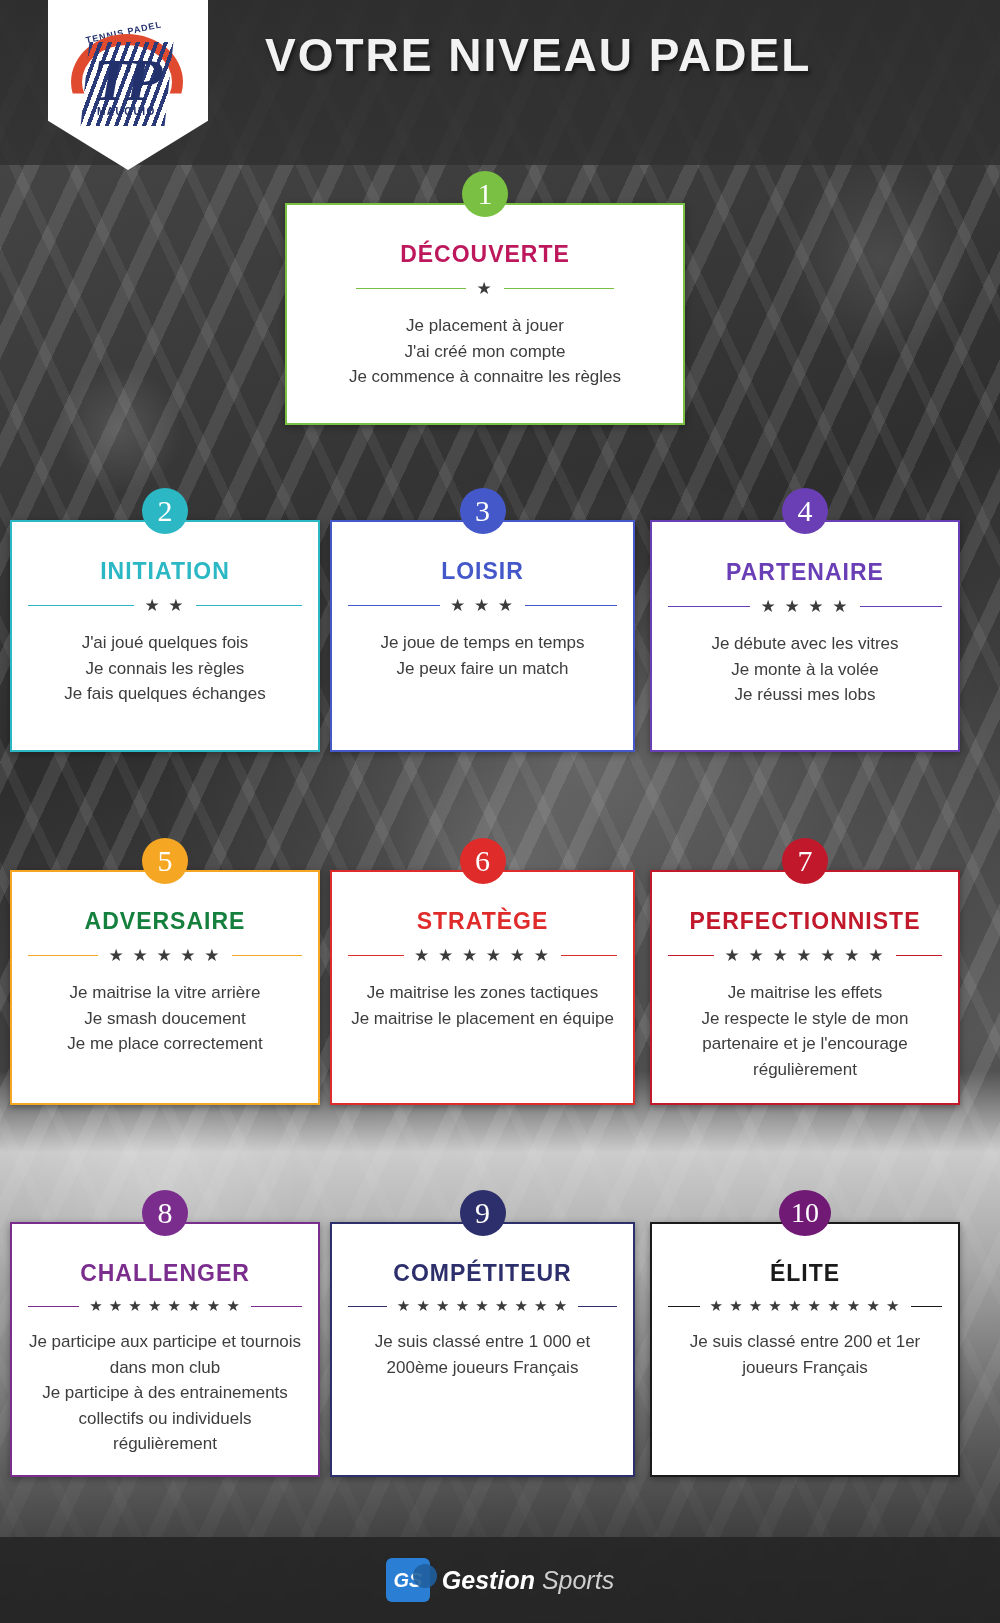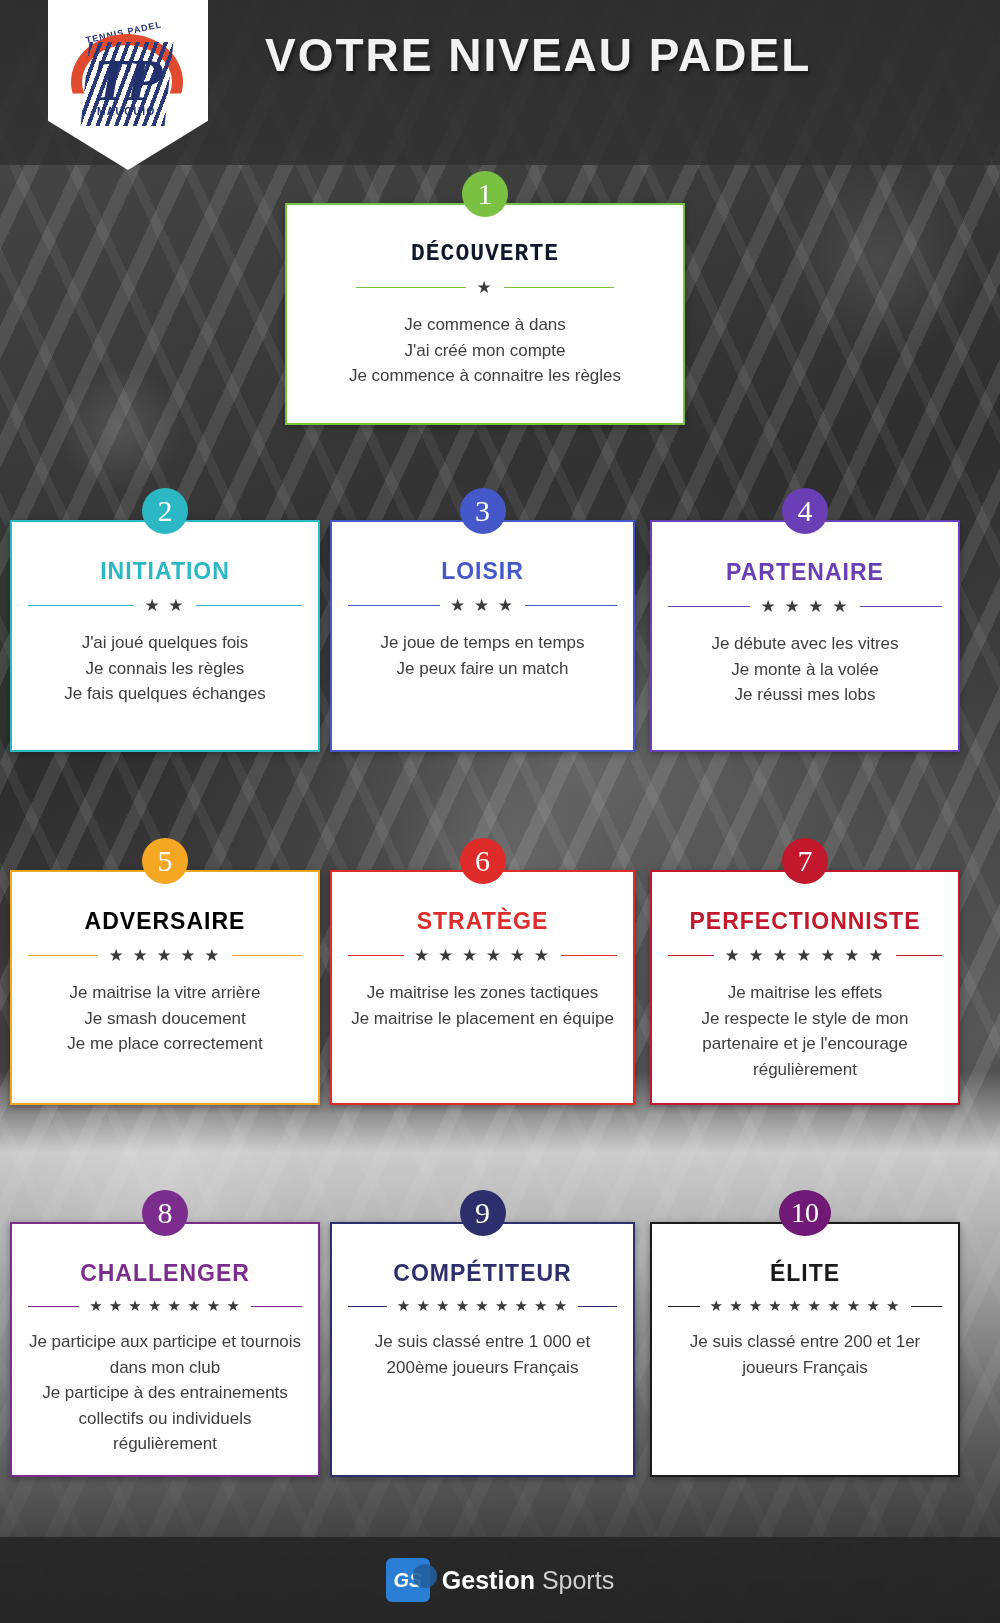--- a/index.html
+++ b/index.html
@@ -165,21 +165,21 @@
     position: relative;
     display: flex; align-items: center; justify-content: center;
     color: #ffffff; font-size: 20px; font-weight: bold; font-style: italic;
   }
   .gs-logo::after {
     content: "";
     position: absolute; right: -7px; top: 6px;
     width: 24px; height: 24px; border-radius: 50%;
     background: #1f5f9e; opacity: 0.9;
   }
-  .footer-text { font-size: 25px; color: #ffffff; font-weight: bold; }
+  .footer-text { font-size: 25px; color: #ffffff; font-weight: bold; font-style: italic; }
   .footer-text .light { color: #cfcfcf; font-weight: normal; }
 </style>
 </head>
 <body>
 
 <div class="bg"></div>
 <div class="bg-blobs"></div>
 <div class="bg-top-dark"></div>
 
 <div class="header">
@@ -191,28 +191,28 @@
       <div class="logo-tp">TP</div>
       <div class="logo-bottom-text">MAUGUIO</div>
     </div>
   </div>
   <div class="header-title">VOTRE NIVEAU PADEL</div>
 </div>
 
 <div id="cards-host">
     <div class="card" style="left: 285px; top: 203px; width: 400px; height: 222px; border-color: rgb(122, 193, 67);">
       <div class="badge" style="background: rgb(122, 193, 67);">1</div>
-      <div class="card-title" style="color: #0f172a; font-family: Liberation Mono, monospace;">DÉCOUVERTE</div>
+      <div class="card-title" style="color: #be185d;">DÉCOUVERTE</div>
       <div class="stars-row">
         <div class="rule" style="background: rgb(122, 193, 67);"></div>
         <div class="stars">★</div>
         <div class="rule" style="background: rgb(122, 193, 67);"></div>
       </div>
       <div class="card-lines">
-        <div>Je commence à dans</div>
+        <div>Je placement à jouer</div>
         <div>J'ai créé mon compte</div>
         <div>Je commence à connaitre les règles</div>
       </div>
     </div>
     <div class="card" style="left: 10px; top: 520px; width: 310px; height: 232px; border-color: rgb(43, 184, 196);">
       <div class="badge" style="background: rgb(43, 184, 196);">2</div>
       <div class="card-title" style="color: rgb(43, 184, 196);">INITIATION</div>
       <div class="stars-row">
         <div class="rule" style="background: rgb(43, 184, 196);"></div>
         <div class="stars">★ ★</div>
@@ -246,21 +246,21 @@
         <div class="rule" style="background: rgb(106, 63, 181);"></div>
       </div>
       <div class="card-lines">
         <div>Je débute avec les vitres</div>
         <div>Je monte à la volée</div>
         <div>Je réussi mes lobs</div>
       </div>
     </div>
     <div class="card" style="left: 10px; top: 870px; width: 310px; height: 235px; border-color: rgb(245, 166, 35);">
       <div class="badge" style="background: rgb(245, 166, 35);">5</div>
-      <div class="card-title" style="color: #000000;">ADVERSAIRE</div>
+      <div class="card-title" style="color: #15803d;">ADVERSAIRE</div>
       <div class="stars-row">
         <div class="rule" style="background: rgb(245, 166, 35);"></div>
         <div class="stars">★ ★ ★ ★ ★</div>
         <div class="rule" style="background: rgb(245, 166, 35);"></div>
       </div>
       <div class="card-lines">
         <div>Je maitrise la vitre arrière</div>
         <div>Je smash doucement</div>
         <div>Je me place correctement</div>
       </div>

